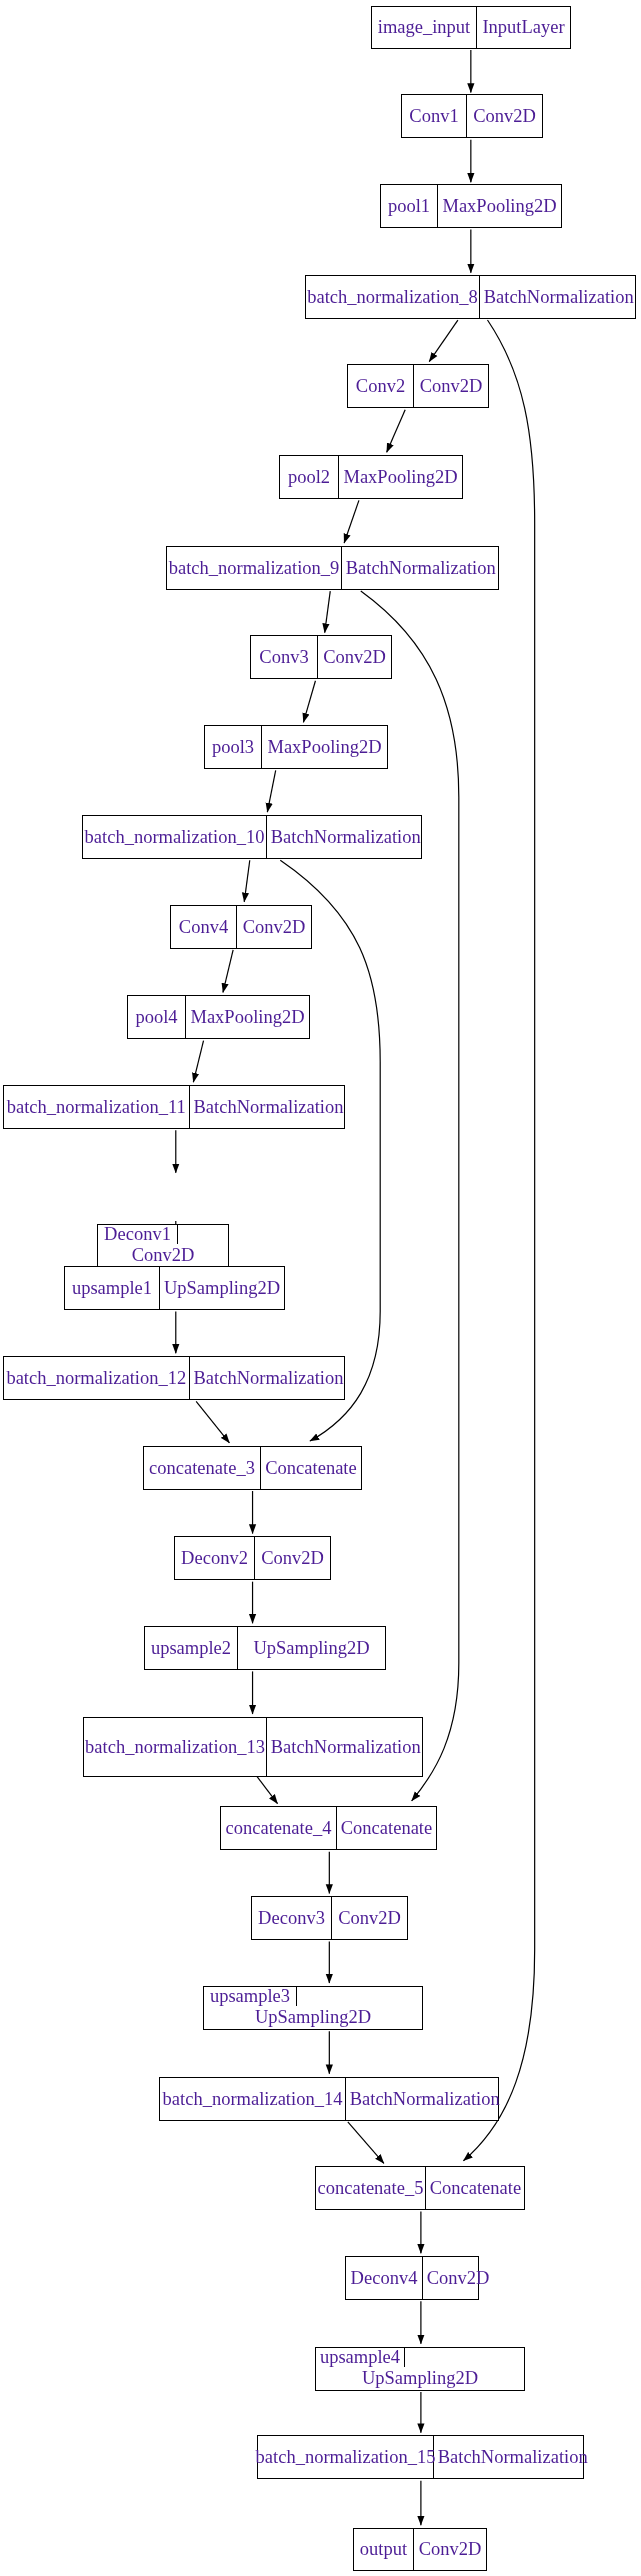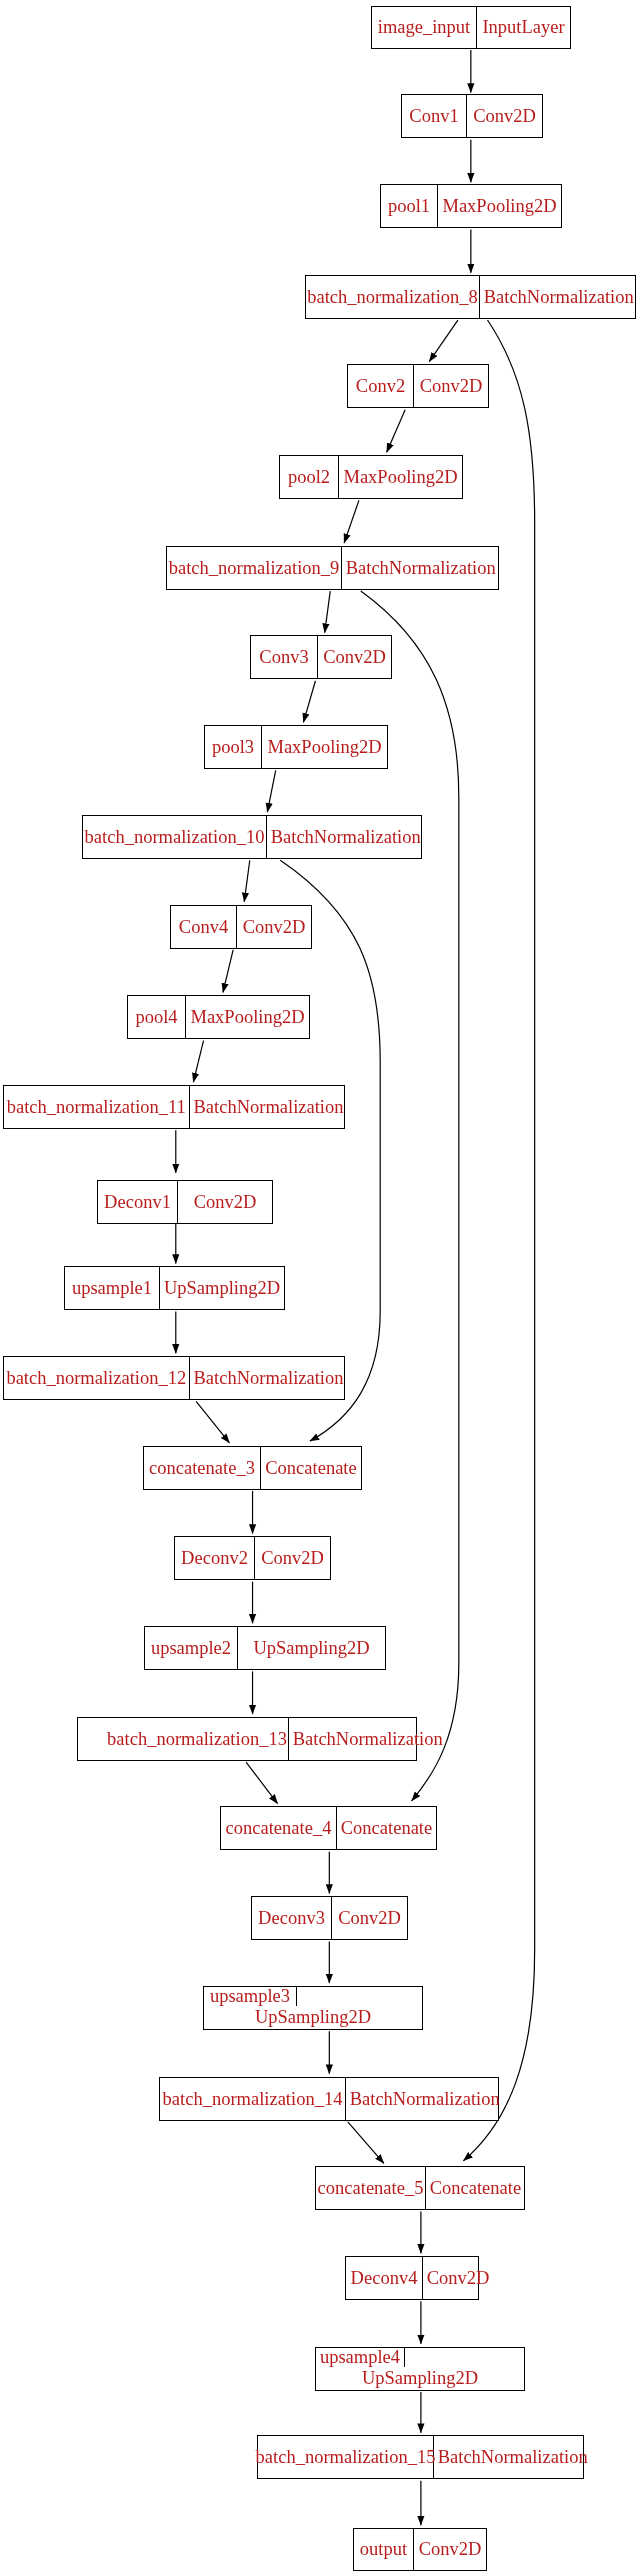--- a/index.html
+++ b/index.html
@@ -1,21 +1,21 @@
 <!DOCTYPE html>
 <html style="font-size:15px"><head>
 <meta charset="utf-8">
 <style>
   html,body{margin:0;padding:0;background:#ffffff;}
   .canvas{
     position:relative;
     width:642px;height:2576px;
     background:#ffffff;
     font-family:"Liberation Serif","DejaVu Serif",serif;
-    color:#b91c1c;
+    color:#4c1d95;
     overflow:hidden;
   }
   svg.edges{position:absolute;left:0;top:0;width:642px;height:2576px;}
   .node{
     position:absolute;
     display:flex;
     box-sizing:border-box;
     border:0.9px solid #000000;
     background:#ffffff;
     font-size:18.5px;
@@ -123,21 +123,21 @@
     <div class="cell type">Conv2D</div>
   </div>
   <div class="node" style="left:127px;top:995px;width:183px;height:44px;">
     <div class="cell name" style="width:58px">pool4</div>
     <div class="cell type">MaxPooling2D</div>
   </div>
   <div class="node" style="left:2.8px;top:1085px;width:342px;height:44px;">
     <div class="cell name" style="width:186px">batch_normalization_11</div>
     <div class="cell type">BatchNormalization</div>
   </div>
-  <div class="node" style="left:97px;top:1180px;width:176px;height:44px;">
+  <div class="node" style="left:97px;top:1224px;width:132px;height:44px;flex-direction:column;">
     <div class="cell name" style="width:80px">Deconv1</div>
     <div class="cell type">Conv2D</div>
   </div>
   <div class="node" style="left:64px;top:1266px;width:221px;height:44px;">
     <div class="cell name" style="width:95px">upsample1</div>
     <div class="cell type">UpSampling2D</div>
   </div>
   <div class="node" style="left:2.8px;top:1356px;width:342px;height:44px;">
     <div class="cell name" style="width:186px">batch_normalization_12</div>
     <div class="cell type">BatchNormalization</div>
@@ -147,21 +147,21 @@
     <div class="cell type">Concatenate</div>
   </div>
   <div class="node" style="left:174px;top:1536px;width:157px;height:44px;">
     <div class="cell name" style="width:80px">Deconv2</div>
     <div class="cell type">Conv2D</div>
   </div>
   <div class="node" style="left:144px;top:1626px;width:242px;height:44px;">
     <div class="cell name" style="width:93px">upsample2</div>
     <div class="cell type">UpSampling2D</div>
   </div>
-  <div class="node" style="left:77px;top:1717px;width:340px;height:44px;padding-left:28px;">
+  <div class="node" style="left:83px;top:1717px;width:340px;height:60px;">
     <div class="cell name" style="width:183px">batch_normalization_13</div>
     <div class="cell type">BatchNormalization</div>
   </div>
   <div class="node" style="left:220px;top:1806px;width:217px;height:44px;">
     <div class="cell name" style="width:116px">concatenate_4</div>
     <div class="cell type">Concatenate</div>
   </div>
   <div class="node" style="left:251px;top:1896px;width:157px;height:44px;">
     <div class="cell name" style="width:80px">Deconv3</div>
     <div class="cell type">Conv2D</div>

